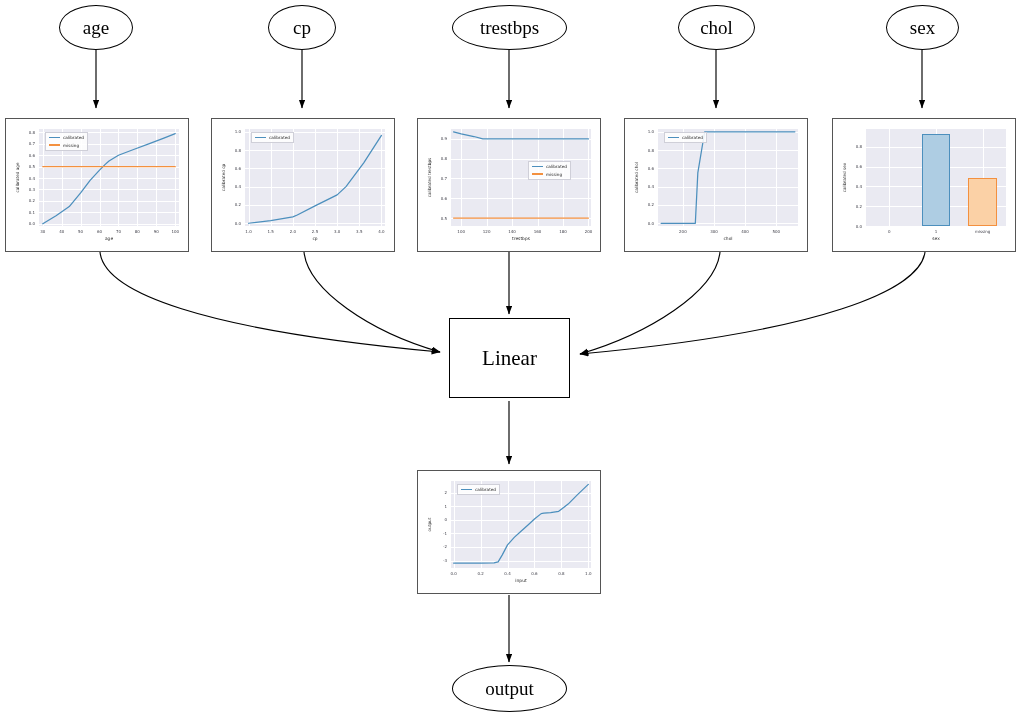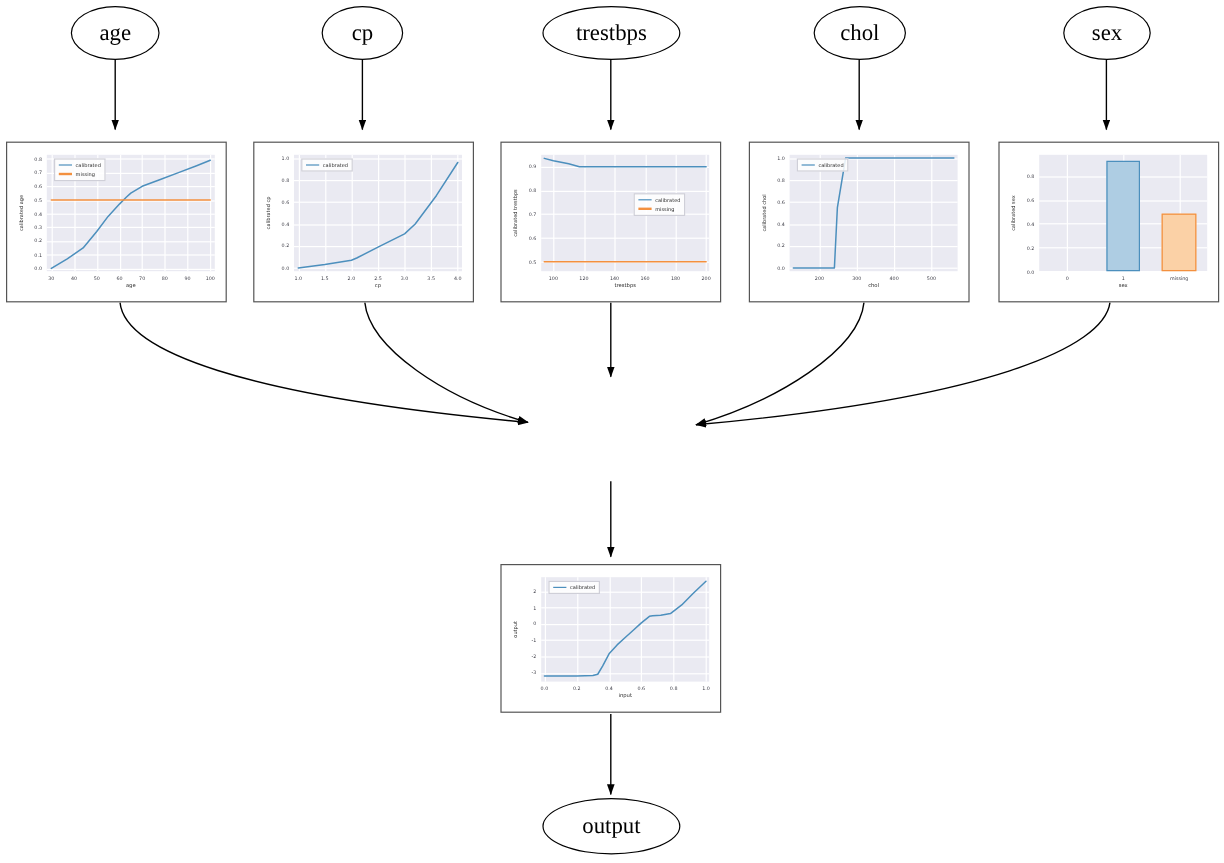--- a/index.html
+++ b/index.html
@@ -126,20 +126,23 @@
   <div class="node-ellipse" style="left:452px;top:5px;width:115px;height:45px;">
     <span>trestbps</span>
   </div>
   <div class="node-ellipse" style="left:678px;top:5px;width:77px;height:45px;">
     <span>chol</span>
   </div>
   <div class="node-ellipse" style="left:886px;top:5px;width:73px;height:45px;">
     <span>sex</span>
   </div>
 
+  <div class="node-box" style="left:449px;top:318px;width:121px;height:80px;">
+    <span>Linear</span>
+  </div>
 
   <div class="node-ellipse" style="left:452px;top:665px;width:115px;height:47px;">
     <span>output</span>
   </div>
 
   <div class="chart-card" style="left:5px;top:118px;width:184px;height:134px;">
     <div class="mpl" id="mpl-age">
         <div class="plot-area" style="left: 30px; top: 7px; width: 140px; height: 97px;">
           <div class="gridline h" style="top: 94.7176px;"></div>
           <div class="gridline h" style="top: 83.3059px;"></div>

